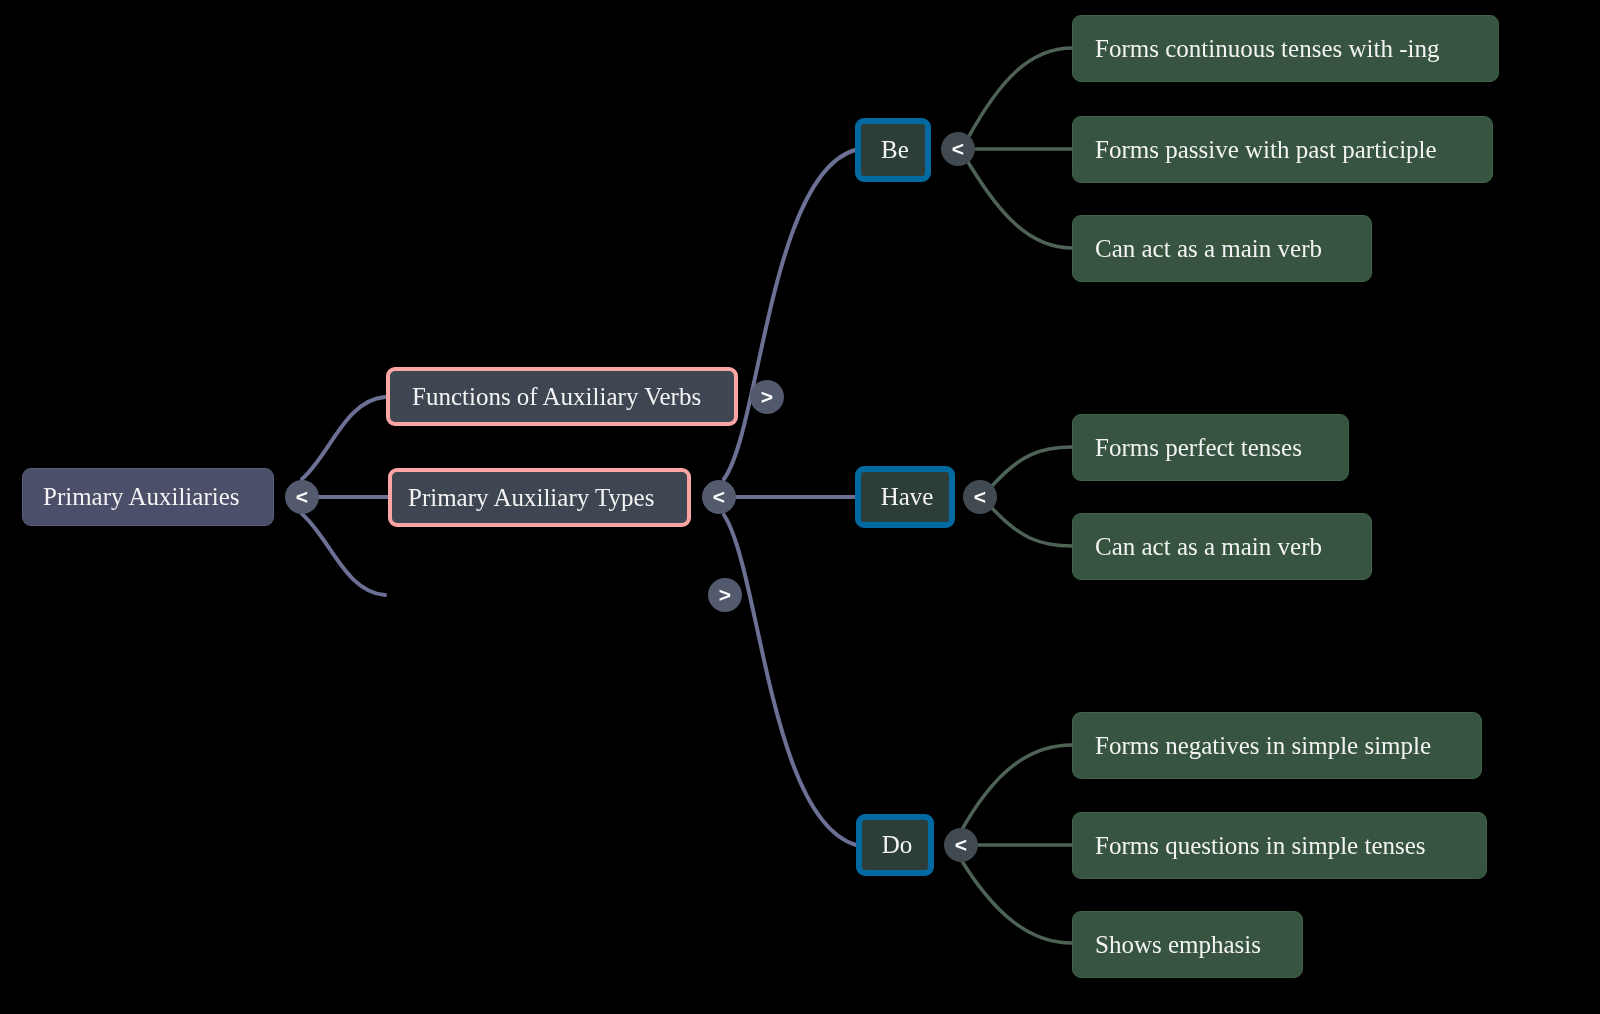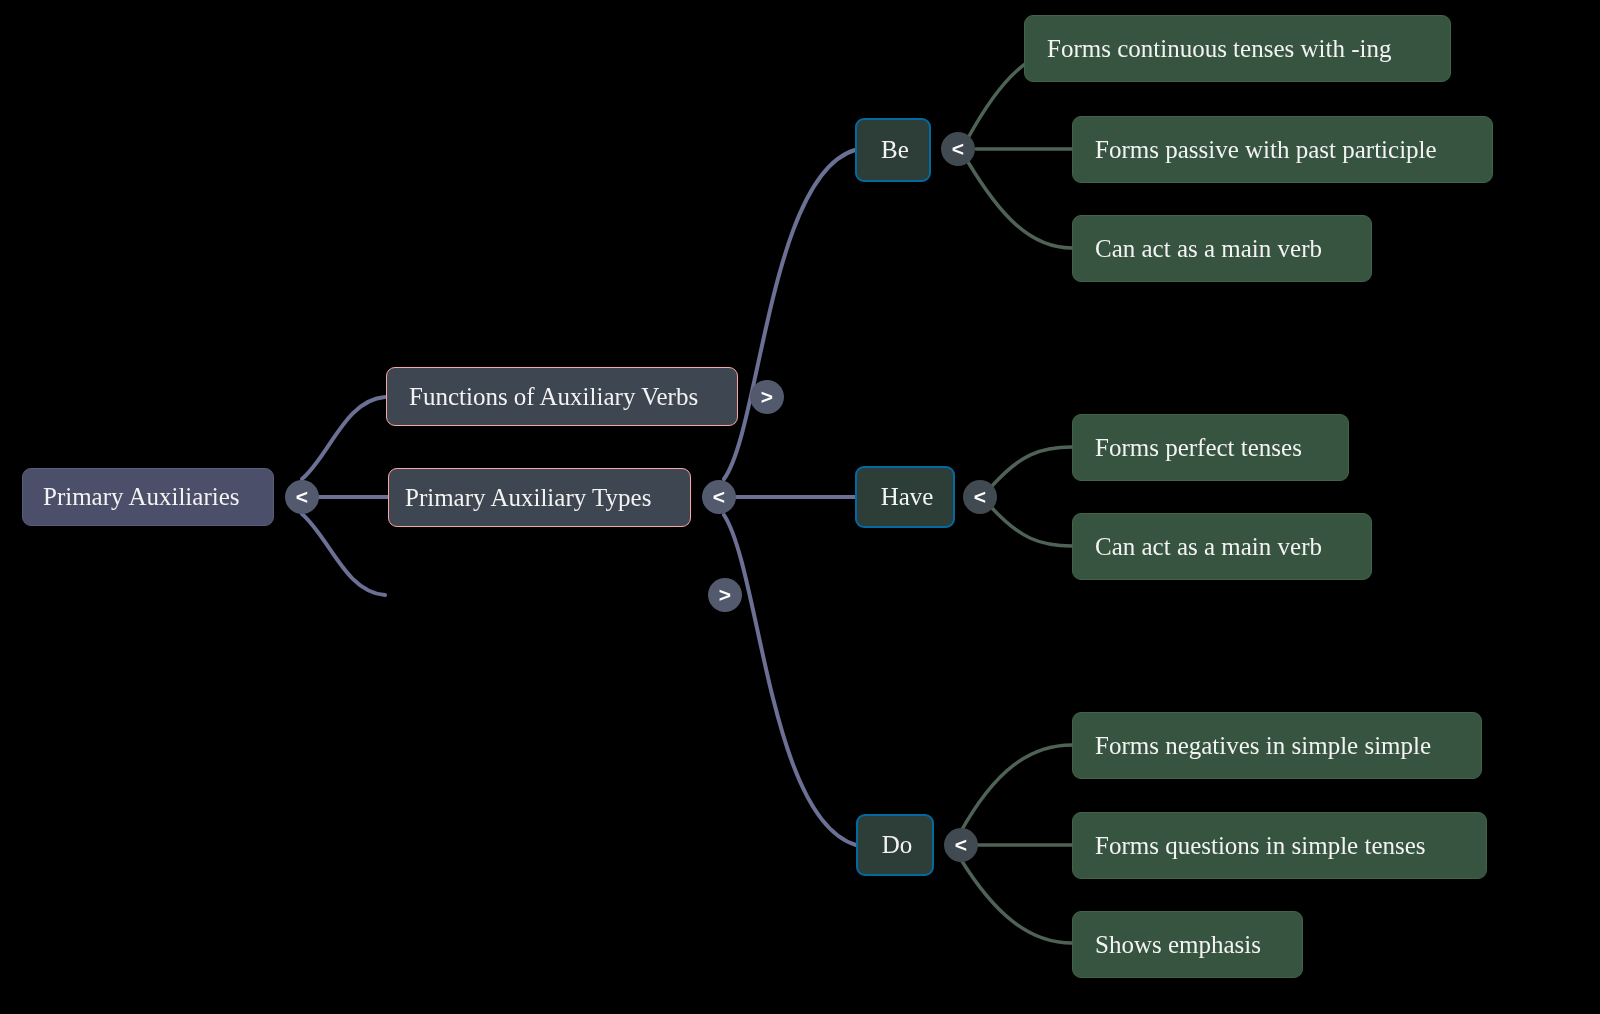--- a/index.html
+++ b/index.html
@@ -39,27 +39,27 @@
   }
 
   .node-root {
     background: #4b4f69;
     border: 1px solid #585d79;
     font-size: 25px;
     padding-left: 20px;
   }
   .node-branch {
     background: #3e4651;
-    border: 1px solid #fca5a5;
+    border: 4px solid #fca5a5;
     font-size: 25px;
     padding-left: 22px;
   }
   .node-type {
     background: #2d3d38;
-    border: 2px solid #0369a1;
+    border: 6px solid #0369a1;
     font-size: 25px;
     justify-content: center;
     padding-left: 4px;
   }
   .node-leaf {
     background: #36543f;
     border: 1px solid #406349;
     font-size: 25px;
     padding-left: 22px;
   }
@@ -138,21 +138,21 @@
     <span>&gt;</span>
   </div>
 
   <div class="node node-type" style="left:855px; top:118px; width:76px; height:64px;">
     <span>Be</span>
   </div>
   <div class="toggle toggle-green" style="left:941px; top:132px;">
     <span>&lt;</span>
   </div>
 
-  <div class="node node-leaf" style="left:1024px; top:15px; width:427px; height:67px;">
+  <div class="node node-leaf" style="left:1072px; top:15px; width:427px; height:67px;">
     <span>Forms continuous tenses with -ing</span>
   </div>
   <div class="node node-leaf" style="left:1072px; top:116px; width:421px; height:67px;align-items:center;">
     <span>Forms passive with past participle</span>
   </div>
   <div class="node node-leaf" style="left:1072px; top:215px; width:300px; height:67px;">
     <span>Can act as a main verb</span>
   </div>
 
   <div class="node node-type" style="left:855px; top:466px; width:100px; height:62px;">

